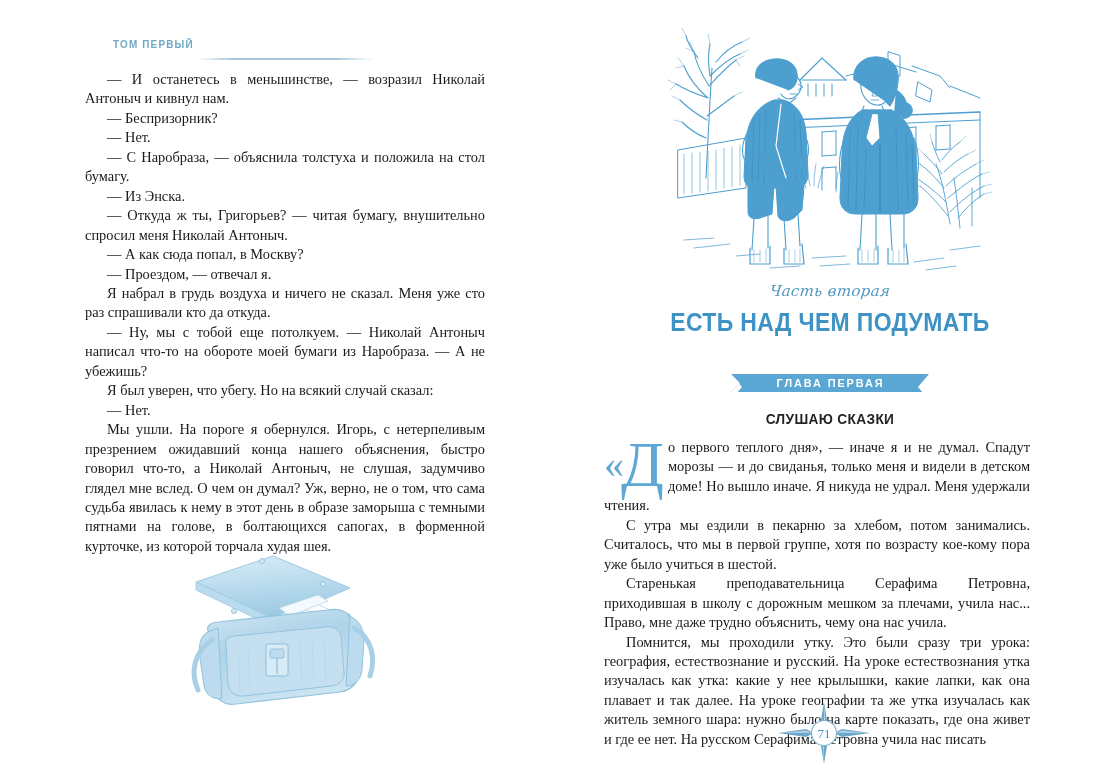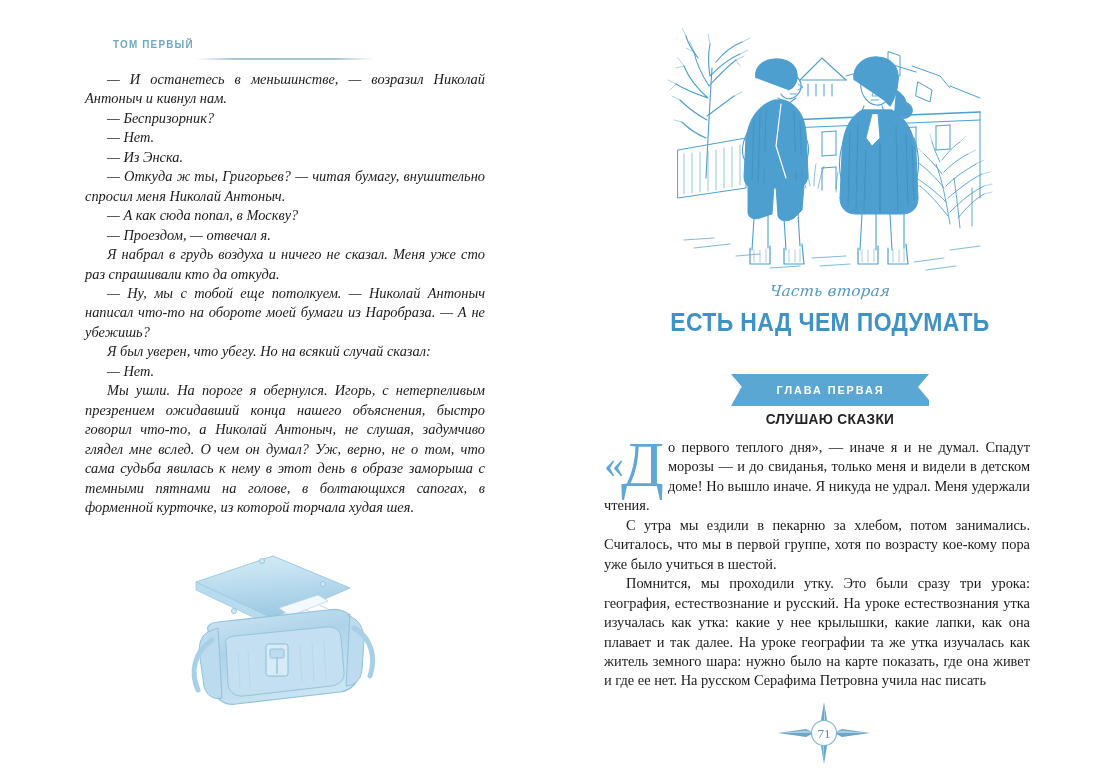--- a/index.html
+++ b/index.html
@@ -60,21 +60,20 @@
         rgba(160,195,213,0.95) 22%,
         rgba(160,195,213,0.95) 78%,
         rgba(160,195,213,0) 100%);
   }
 
   .body-col-left {
     position: absolute;
     left: 85px;
     top: 70px;
     width: 400px;
-    font-style: italic;
   }
 
   p.bt {
     margin: 0;
     font-size: 14.4px;
     line-height: 19.45px;
     text-align: justify;
     text-indent: 22px;
     hyphens: manual;
     -webkit-hyphens: manual;
@@ -143,21 +142,21 @@
     position: absolute;
     left: 50px;
     top: 374px;
     width: 460px;
     display: flex;
     justify-content: center;
   }
   .ribbon {
     position: relative;
     width: 198px;
-    height: 32px;
+    height: 18px;
     background: #5aa7d3;
     display: flex;
     align-items: center;
     justify-content: center;
     clip-path: polygon(
         0 0, 100% 0, 100% 100%, 0 100%,
         4.5% 50%);
     -webkit-clip-path: polygon(
         0 0, 100% 0, 100% 100%, 0 100%,
         4.5% 50%);
@@ -254,20 +253,21 @@
 
     <div class="running-head">
       <span class="rh-text">ТОМ ПЕРВЫЙ</span>
       <div class="rh-rule"></div>
     </div>
 
     <div class="body-col-left">
       <p class="bt">— И останетесь в меньшинстве, — возразил Николай Антоныч и кивнул нам.</p>
       <p class="bt">— Беспризорник?</p>
       <p class="bt">— Нет.</p>
+      <p class="bt">— С Наробраза, — объяснила толстуха и положила на стол бумагу.</p>
       <p class="bt">— Из Энска.</p>
       <p class="bt">— Откуда ж ты, Григорьев? — читая бумагу, внушительно спросил меня Николай Антоныч.</p>
       <p class="bt">— А как сюда попал, в Москву?</p>
       <p class="bt">— Проездом, — отвечал я.</p>
       <p class="bt">Я набрал в грудь воздуха и ничего не сказал. Меня уже сто раз спрашивали кто да откуда.</p>
       <p class="bt">— Ну, мы с тобой еще потолкуем. — Николай Антоныч написал что-то на обороте моей бумаги из Наробраза. — А не убежишь?</p>
       <p class="bt">Я был уверен, что убегу. Но на всякий случай сказал:</p>
       <p class="bt">— Нет.</p>
       <p class="bt">Мы ушли. На пороге я обернулся. Игорь, с нетерпеливым презрением ожидавший конца нашего объяснения, быстро говорил что-то, а Николай Антоныч, не слушая, задумчиво глядел мне вслед. О чем он думал? Уж, верно, не о том, что сама судьба явилась к нему в этот день в образе заморыша с темными пятнами на голове, в болтающихся сапогах, в форменной курточке, из которой торчала худая шея.</p>
     </div>
@@ -515,20 +515,21 @@
     </div>
 
     <div class="chapter-title">СЛУШАЮ СКАЗКИ</div>
   </div>
 
   <div class="body-col-right">
     <p class="bt noind dropcap-row">
       <span class="dropcap"><span class="quote">«</span><span>Д</span></span><span>о первого теплого дня», — иначе я и не думал. Спадут морозы — и до свиданья, только меня и видели в детском доме! Но вышло иначе. Я никуда не удрал. Меня удержали чтения.</span>
     </p>
     <p class="bt">С утра мы ездили в пекарню за хлебом, потом занимались. Считалось, что мы в первой группе, хотя по возрасту кое-кому пора уже было учиться в шестой.</p>
+    <p class="bt">Старенькая преподавательница Серафима Петровна, приходившая в школу с дорожным мешком за плечами, учила нас... Право, мне даже трудно объяснить, чему она нас учила.</p>
     <p class="bt">Помнится, мы проходили утку. Это были сразу три урока: география, естествознание и русский. На уроке естествознания утка изучалась как утка: какие у нее крылышки, какие лапки, как она плавает и так далее. На уроке географии та же утка изучалась как житель земного шара: нужно было на карте показать, где она живет и где ее нет. На русском Серафима Петровна учила нас писать</p>
   </div>
 
   <div class="folio">
     <svg viewBox="0 0 96 62" width="96" height="62" aria-hidden="true">
       <g>
         <path d="M48 0 L52 24 L48 31 L44 24 Z" fill="#6aa7c8"></path>
         <path d="M48 62 L44 38 L48 31 L52 38 Z" fill="#6aa7c8"></path>
         <path d="M2 31 L30 27 L38 31 L30 35 Z" fill="#6aa7c8"></path>
         <path d="M94 31 L66 27 L58 31 L66 35 Z" fill="#6aa7c8"></path>

